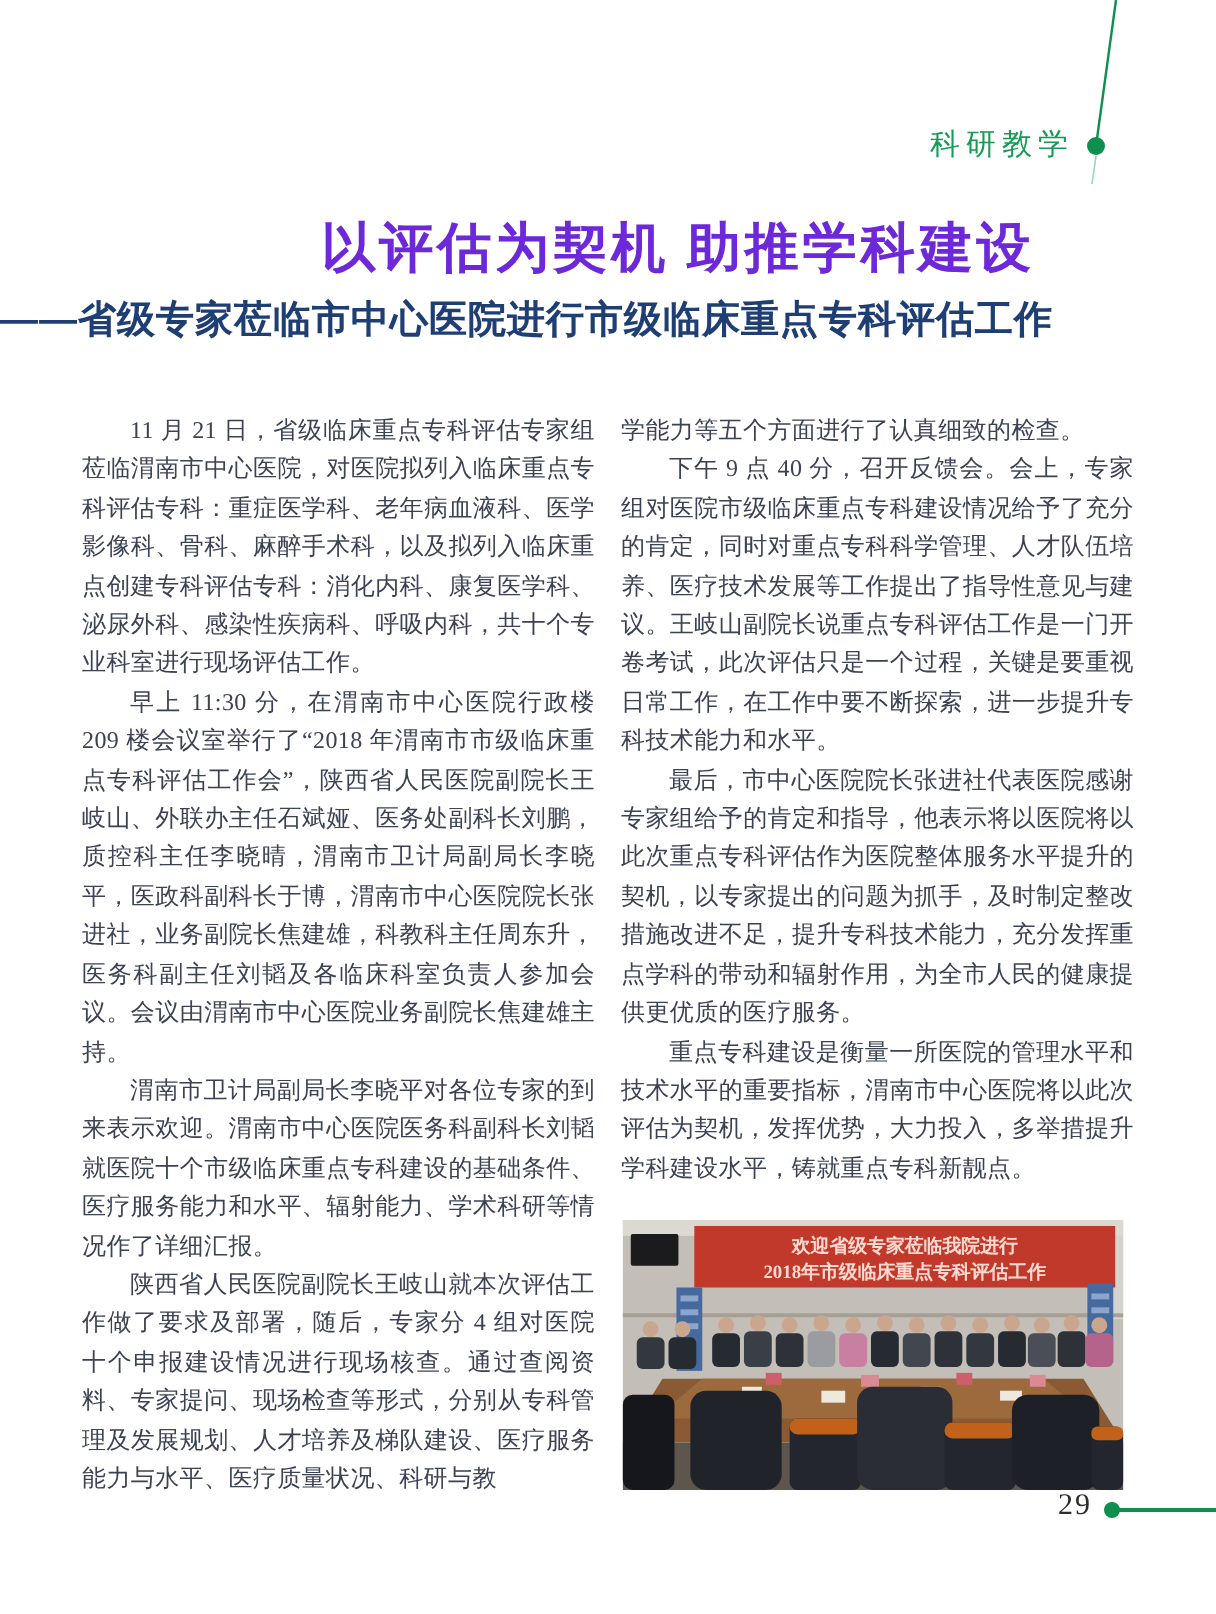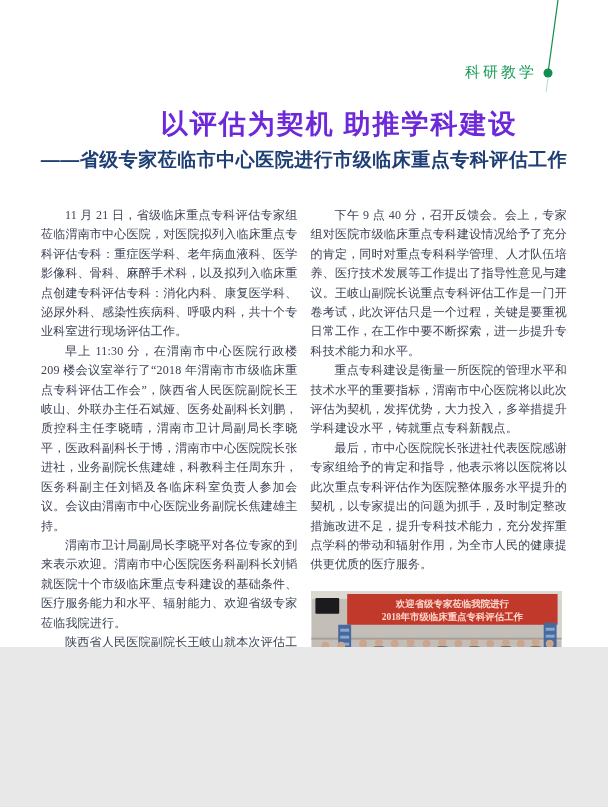--- a/index.html
+++ b/index.html
@@ -1,34 +1,34 @@
 <!DOCTYPE html>
 <html><head>
 <meta charset="utf-8">
 <style>
   html,body{margin:0;padding:0;background:#e8e8e8;}
   .page{
-    position:relative;width:608px;height:647px;background:#ffffff;
+    position:relative;width:608px;height:807px;background:#ffffff;
     font-family:"Liberation Serif","DejaVu Serif",serif;overflow:hidden;
     margin:0 auto;
   }
   
   .section-deco{position:absolute;top:0;right:0;width:120px;height:100px;}
   .section-label{
     position:absolute;top:63px;right:71px;
     font-family:"Liberation Sans","DejaVu Sans",sans-serif;
     font-size:15px;letter-spacing:3px;color:#169a55;white-space:nowrap;
   }
   
   .title{
     position:absolute;top:106px;left:0;width:100%;text-align:center;
     font-size:27px;font-weight:bold;color:#6d28d9;letter-spacing:2px;margin:0;padding-left:35px;
   }
   .subtitle{
-    position:absolute;top:147px;left:0;width:100%;text-align:center;
+    position:absolute;top:147px;left:0;width:100%;text-align:left;
     font-family:"Liberation Sans","DejaVu Sans",sans-serif;
     font-size:19px;font-weight:bold;color:#1f3f74;letter-spacing:0.5px;margin:0;
   }
   .author{
     position:absolute;top:184px;left:0;width:100%;text-align:center;
     font-size:12.5px;color:#4e4e52;letter-spacing:2px;
   }
   
   .columns{
     position:absolute;top:206px;left:41px;width:526px;
@@ -68,28 +68,29 @@
   </svg>
   <div class="section-label">科研教学</div>
 
   <h1 class="title">以评估为契机 助推学科建设</h1>
   <h2 class="subtitle">——省级专家莅临市中心医院进行市级临床重点专科评估工作</h2>
 
   <div class="columns">
     <div class="col">
       <p>11 月 21 日，省级临床重点专科评估专家组莅临渭南市中心医院，对医院拟列入临床重点专科评估专科：重症医学科、老年病血液科、医学影像科、骨科、麻醉手术科，以及拟列入临床重点创建专科评估专科：消化内科、康复医学科、泌尿外科、感染性疾病科、呼吸内科，共十个专业科室进行现场评估工作。</p>
       <p>早上 11:30 分，在渭南市中心医院行政楼 209 楼会议室举行了“2018 年渭南市市级临床重点专科评估工作会”，陕西省人民医院副院长王岐山、外联办主任石斌娅、医务处副科长刘鹏，质控科主任李晓晴，渭南市卫计局副局长李晓平，医政科副科长于博，渭南市中心医院院长张进社，业务副院长焦建雄，科教科主任周东升，医务科副主任刘韬及各临床科室负责人参加会议。会议由渭南市中心医院业务副院长焦建雄主持。</p>
-      <p>渭南市卫计局副局长李晓平对各位专家的到来表示欢迎。渭南市中心医院医务科副科长刘韬就医院十个市级临床重点专科建设的基础条件、医疗服务能力和水平、辐射能力、欢迎省级专家莅临我院进行。</p>
+      <p>渭南市卫计局副局长李晓平对各位专家的到来表示欢迎。渭南市中心医院医务科副科长刘韬就医院十个市级临床重点专科建设的基础条件、医疗服务能力和水平、辐射能力、学术科研等情况作了详细汇报。</p>
       <p>陕西省人民医院副院长王岐山就本次评估工作做了要求及部署，随后，专家分 4 组对医院十个申报建设情况进行现场核查。通过查阅资料、专家提问、现场检查等形式，分别从专科管理及发展规划、人才培养及梯队建设、医疗服务能力与水平、医疗质量状况、科研与教</p>
     </div>
 
     <div class="col">
+      <p class="continuation">学能力等五个方面进行了认真细致的检查。</p>
       <p>下午 9 点 40 分，召开反馈会。会上，专家组对医院市级临床重点专科建设情况给予了充分的肯定，同时对重点专科科学管理、人才队伍培养、医疗技术发展等工作提出了指导性意见与建议。王岐山副院长说重点专科评估工作是一门开卷考试，此次评估只是一个过程，关键是要重视日常工作，在工作中要不断探索，进一步提升专科技术能力和水平。</p>
+      <p>最后，市中心医院院长张进社代表医院感谢专家组给予的肯定和指导，他表示将以医院将以此次重点专科评估作为医院整体服务水平提升的契机，以专家提出的问题为抓手，及时制定整改措施改进不足，提升专科技术能力，充分发挥重点学科的带动和辐射作用，为全市人民的健康提供更优质的医疗服务。</p>
       <p>重点专科建设是衡量一所医院的管理水平和技术水平的重要指标，渭南市中心医院将以此次评估为契机，发挥优势，大力投入，多举措提升学科建设水平，铸就重点专科新靓点。</p>
-      <p>最后，市中心医院院长张进社代表医院感谢专家组给予的肯定和指导，他表示将以医院将以此次重点专科评估作为医院整体服务水平提升的契机，以专家提出的问题为抓手，及时制定整改措施改进不足，提升专科技术能力，充分发挥重点学科的带动和辐射作用，为全市人民的健康提供更优质的医疗服务。</p>
 
       <div class="photo-wrap">
         <svg viewBox="0 0 252 136" width="251" height="135">
 
           <rect x="0" y="0" width="252" height="112" fill="#c3bfb8"></rect>
           <rect x="0" y="0" width="252" height="8" fill="#dcd9d3"></rect>
           <rect x="244" y="8" width="8" height="42" fill="#d6d3cd"></rect>
           <rect x="0" y="47" width="252" height="2" fill="#a59f96"></rect>
 
           <rect x="4" y="7" width="24" height="16" rx="1" fill="#1b1b1d"></rect>

